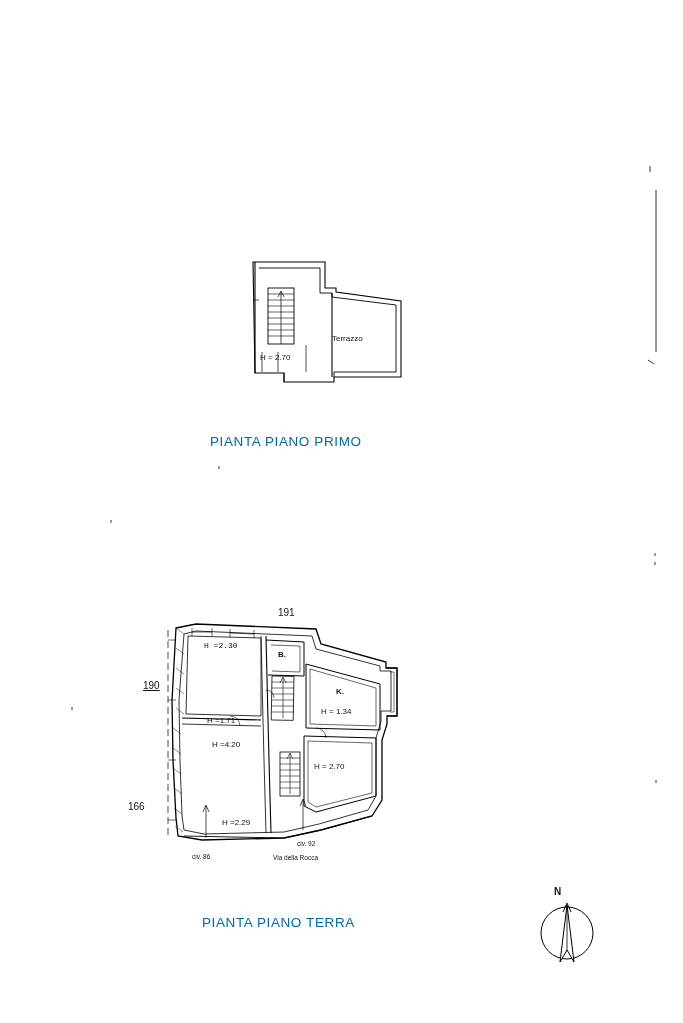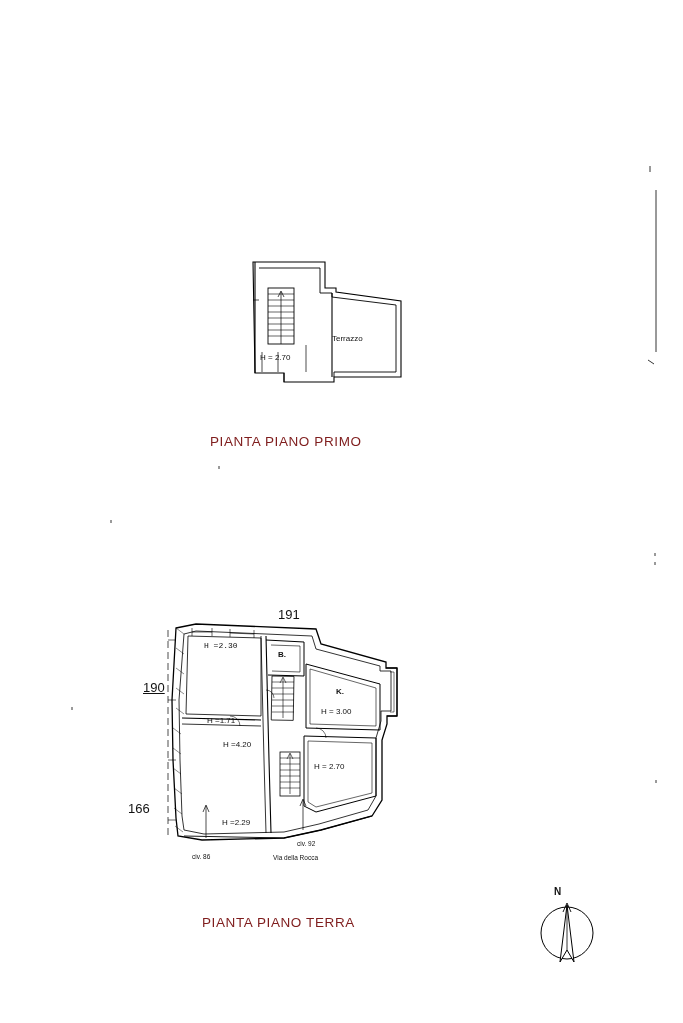--- a/index.html
+++ b/index.html
@@ -16,42 +16,42 @@
     width: 683px;
     height: 1023px;
     overflow: hidden;
     background: #ffffff;
     margin-left: 16px;
   }
   .plan-caption {
     position: absolute;
     font-size: 13.5px;
     letter-spacing: 0.6px;
-    color: #7f1d1d;
+    color: #0369a1;
     white-space: nowrap;
   }
   .svg-layer {
     position: absolute;
     left: 0;
     top: 0;
     width: 683px;
     height: 1023px;
     pointer-events: none;
   }
   .lbl {
     position: absolute;
     font-size: 8px;
     color: #111;
     white-space: nowrap;
   }
   .lbl.sm {
     font-size: 6.5px;
   }
   .lbl.md {
-    font-size: 13px;
+    font-size: 10px;
   }
   .lbl.bold {
     font-weight: bold;
   }
   .compass-label {
     position: absolute;
     font-size: 10px;
     font-weight: bold;
     color: #111;
   }
@@ -170,23 +170,23 @@
 
   <div class="plan-caption" style="left:194px; top:434px;">PIANTA PIANO PRIMO</div>
 
   <div class="lbl md" style="left:262px; top:607px;">191</div>
   <div class="lbl md" style="left:127px; top:680px;text-decoration:underline;">190</div>
   <div class="lbl md" style="left:112px; top:801px;">166</div>
 
   <div class="lbl" style="left:188px; top:641px;font-family:Liberation Mono, monospace;">H =2.30</div>
   <div class="lbl bold" style="left:262px; top:650px;">B.</div>
   <div class="lbl bold" style="left:320px; top:687px;">K.</div>
-  <div class="lbl" style="left:305px; top:707px;">H = 3.00</div>
+  <div class="lbl" style="left:305px; top:707px;">H = 1.34</div>
   <div class="lbl" style="left:191px; top:716px;">H =1.71</div>
-  <div class="lbl" style="left:207px; top:740px;">H =4.20</div>
+  <div class="lbl" style="left:196px; top:740px;">H =4.20</div>
   <div class="lbl" style="left:298px; top:762px;">H = 2.70</div>
   <div class="lbl" style="left:206px; top:818px;">H =2.29</div>
 
   <div class="lbl sm" style="left:176px; top:853px;">civ. 86</div>
   <div class="lbl sm" style="left:281px; top:840px;">civ. 92</div>
   <div class="lbl sm" style="left:257px; top:854px;">Via della Rocca</div>
 
   <div class="plan-caption" style="left:186px; top:915px;text-align:right;">PIANTA PIANO TERRA</div>
 
   <div class="compass-label" style="left:538px; top:886px;">N</div>

